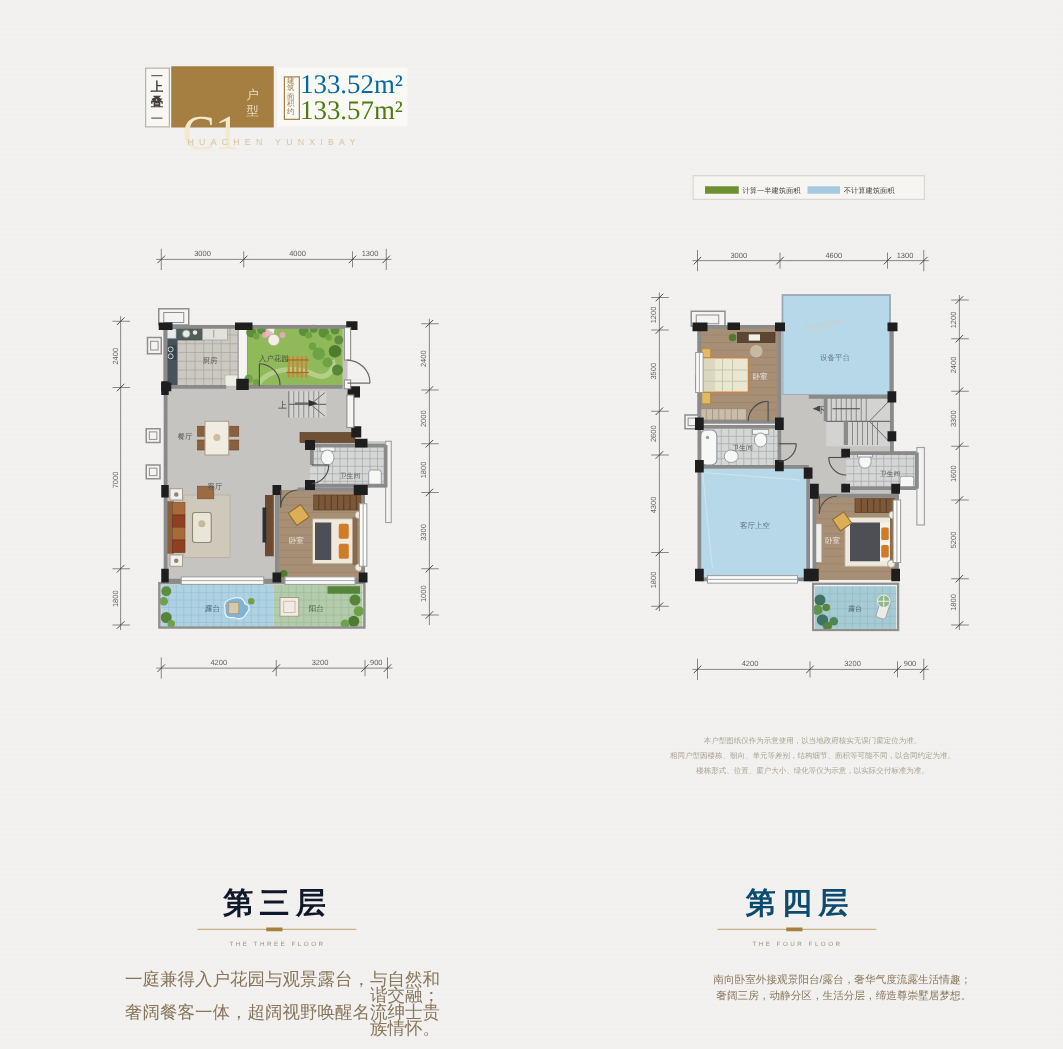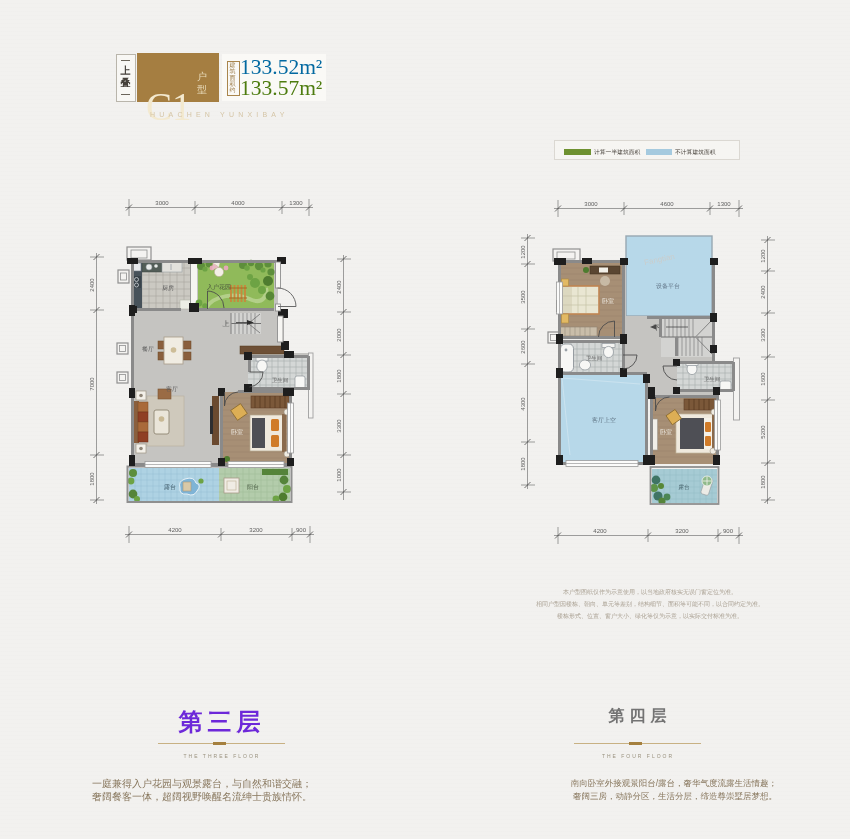--- a/index.html
+++ b/index.html
@@ -869,31 +869,31 @@
 </g>
 </g>
 </svg>
 
 <div class="abs" style="left:520px;top:588px;width:260px;text-align:center;font-size:6px;color:#aba294;">本户型图纸仅作为示意使用，以当地政府核实无误门窗定位为准。</div>
 
 <div class="abs" style="left:500px;top:600px;width:300px;text-align:center;font-size:6px;color:#aba294;">相同户型因楼栋、朝向、单元等差别，结构细节、面积等可能不同，以合同约定为准。</div>
 
 <div class="abs" style="left:510px;top:612px;width:280px;text-align:center;font-size:6px;color:#aba294;">楼栋形式、位置、窗户大小、绿化等仅为示意，以实际交付标准为准。</div>
 
-<div class="abs" style="left:122px;top:706px;width:200px;text-align:center;font-family:'Liberation Serif',serif;font-weight:bold;font-size:24px;letter-spacing:5px;color:#6d28d9;">第三层</div>
+<div class="abs" style="left:122px;top:706px;width:200px;text-align:center;font-family:'Liberation Serif',serif;font-weight:bold;font-size:24px;letter-spacing:5px;color:#0f172a;">第三层</div>
 
 <div class="abs" style="left:158px;top:743px;width:127px;height:1px;background:#c8b183;"></div>
 
 <div class="abs" style="left:213px;top:742px;width:13px;height:3px;background:#a5803e;"></div>
 
 <div class="abs" style="left:122px;top:753px;width:200px;text-align:center;font-size:5px;letter-spacing:2px;color:#9a927f;">THE THREE FLOOR</div>
 
-<div class="abs" style="left:92px;top:777px;width:260px;text-align:left;font-size:10px;line-height:13px;color:#87765c;">一庭兼得入户花园与观景露台，与自然和谐交融；<br>奢阔餐客一体，超阔视野唤醒名流绅士贵族情怀。</div>
-
-<div class="abs" style="left:540px;top:706px;width:200px;text-align:center;font-family:'Liberation Serif',serif;font-weight:bold;font-size:16px;letter-spacing:5px;color:#737373;">第四层</div>
+<div class="abs" style="left:92px;top:777px;width:260px;text-align:right;font-size:14px;line-height:13px;color:#87765c;">一庭兼得入户花园与观景露台，与自然和谐交融；<br>奢阔餐客一体，超阔视野唤醒名流绅士贵族情怀。</div>
+
+<div class="abs" style="left:540px;top:706px;width:200px;text-align:center;font-family:'Liberation Serif',serif;font-weight:bold;font-size:24px;letter-spacing:5px;color:#0c4a6e;">第四层</div>
 
 <div class="abs" style="left:574px;top:743px;width:127px;height:1px;background:#c8b183;"></div>
 
 <div class="abs" style="left:629px;top:742px;width:13px;height:3px;background:#a5803e;"></div>
 
 <div class="abs" style="left:538px;top:753px;width:200px;text-align:center;font-size:5px;letter-spacing:2px;color:#9a927f;">THE FOUR FLOOR</div>
 
 <div class="abs" style="left:507px;top:777px;width:270px;text-align:right;font-size:8.5px;line-height:13px;color:#87765c;">南向卧室外接观景阳台/露台，奢华气度流露生活情趣；<br>奢阔三房，动静分区，生活分层，缔造尊崇墅居梦想。</div>
 
 </body></html>

